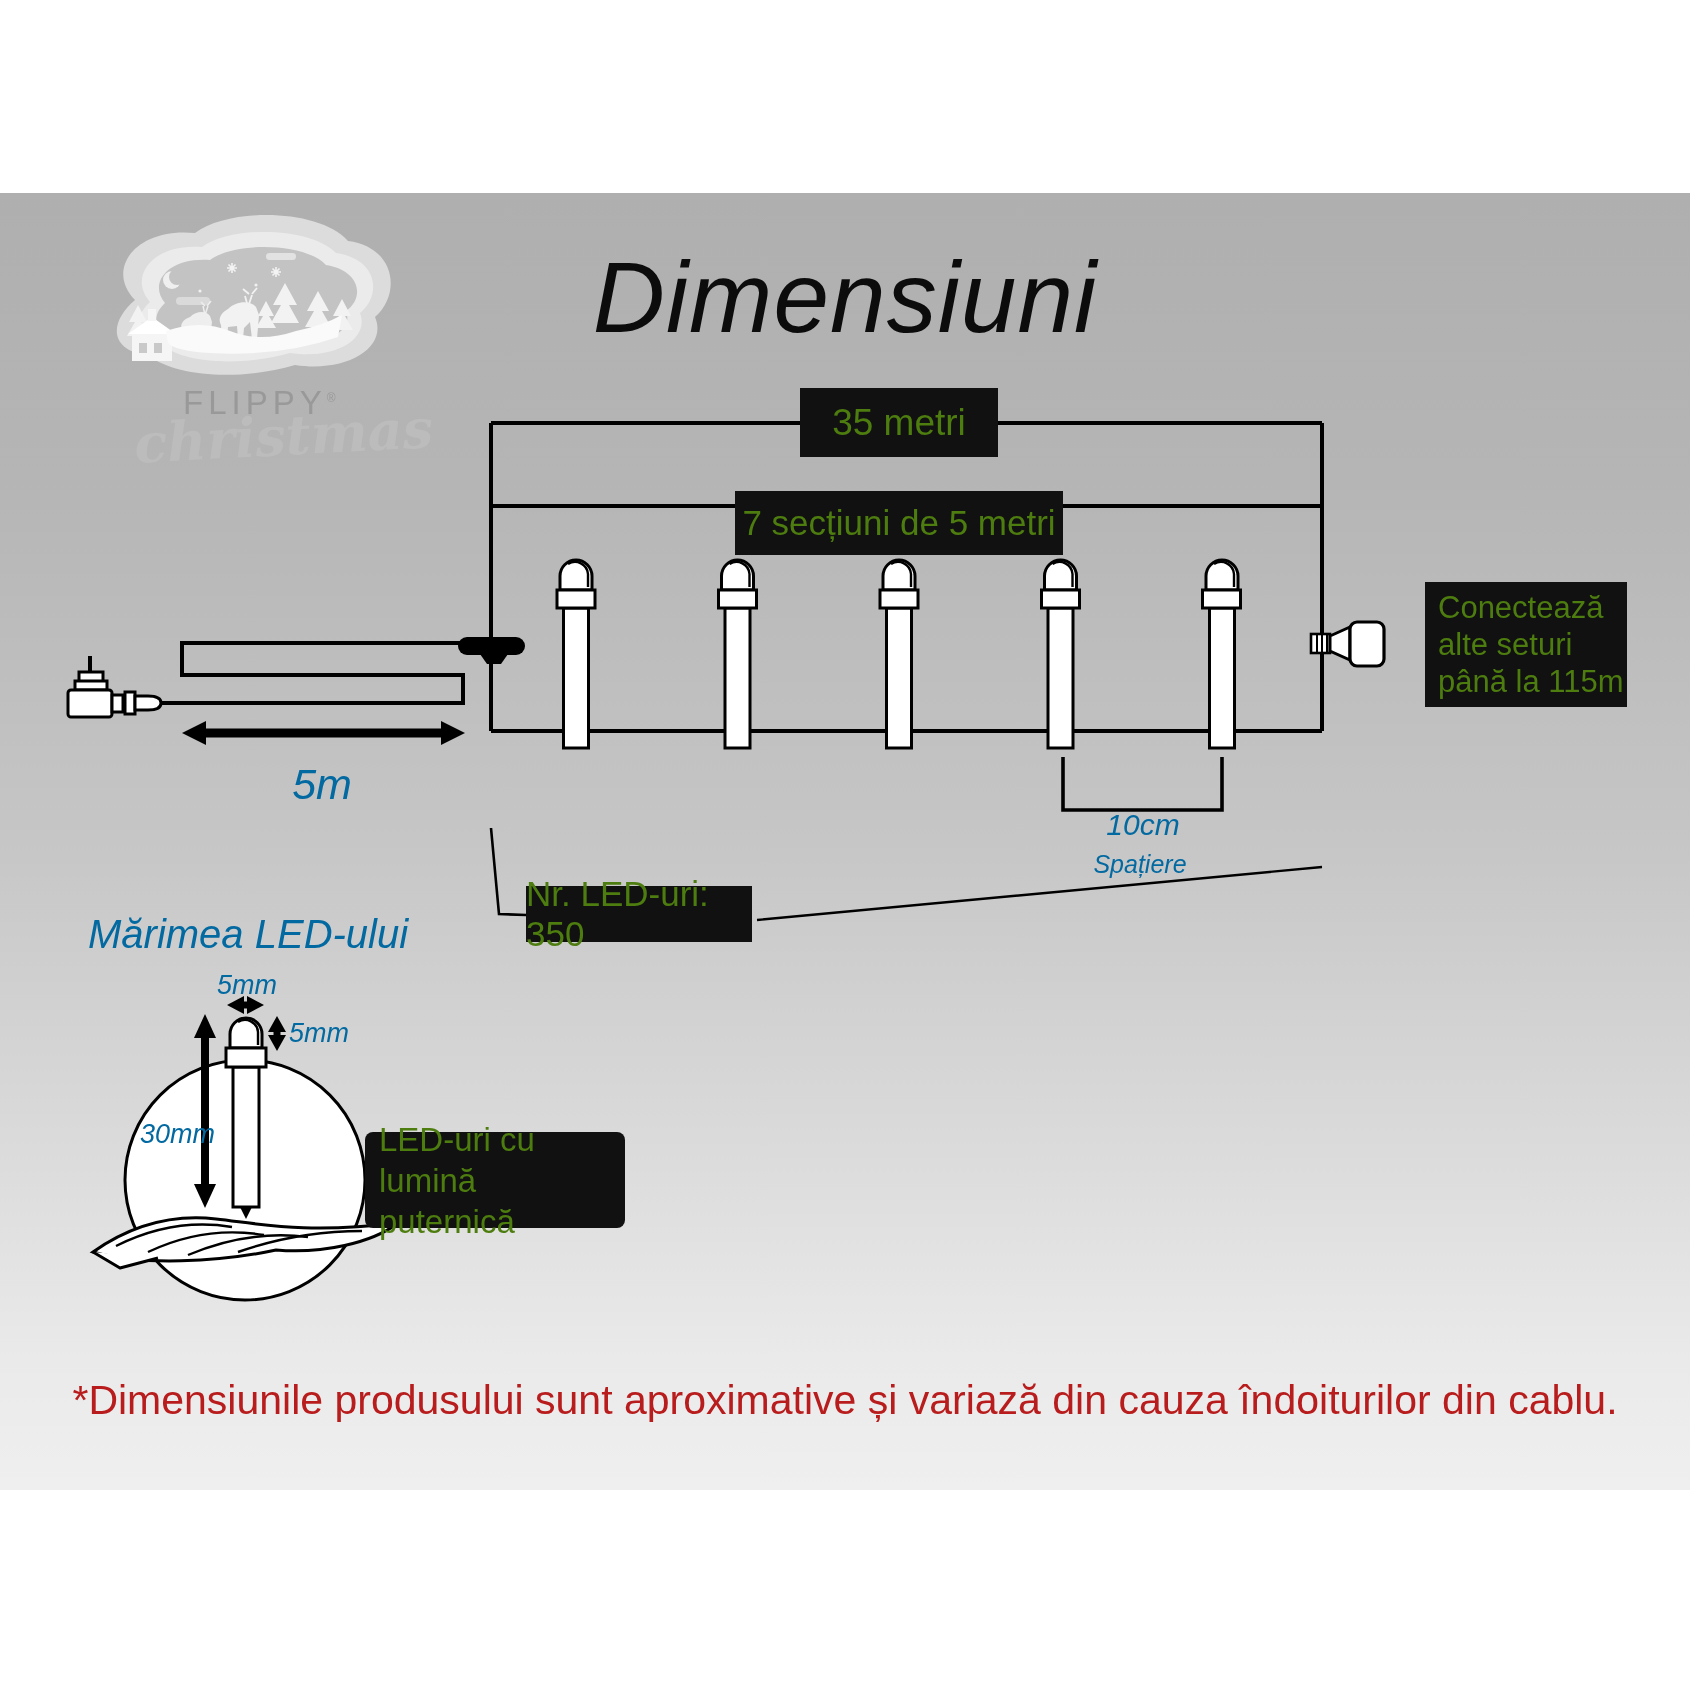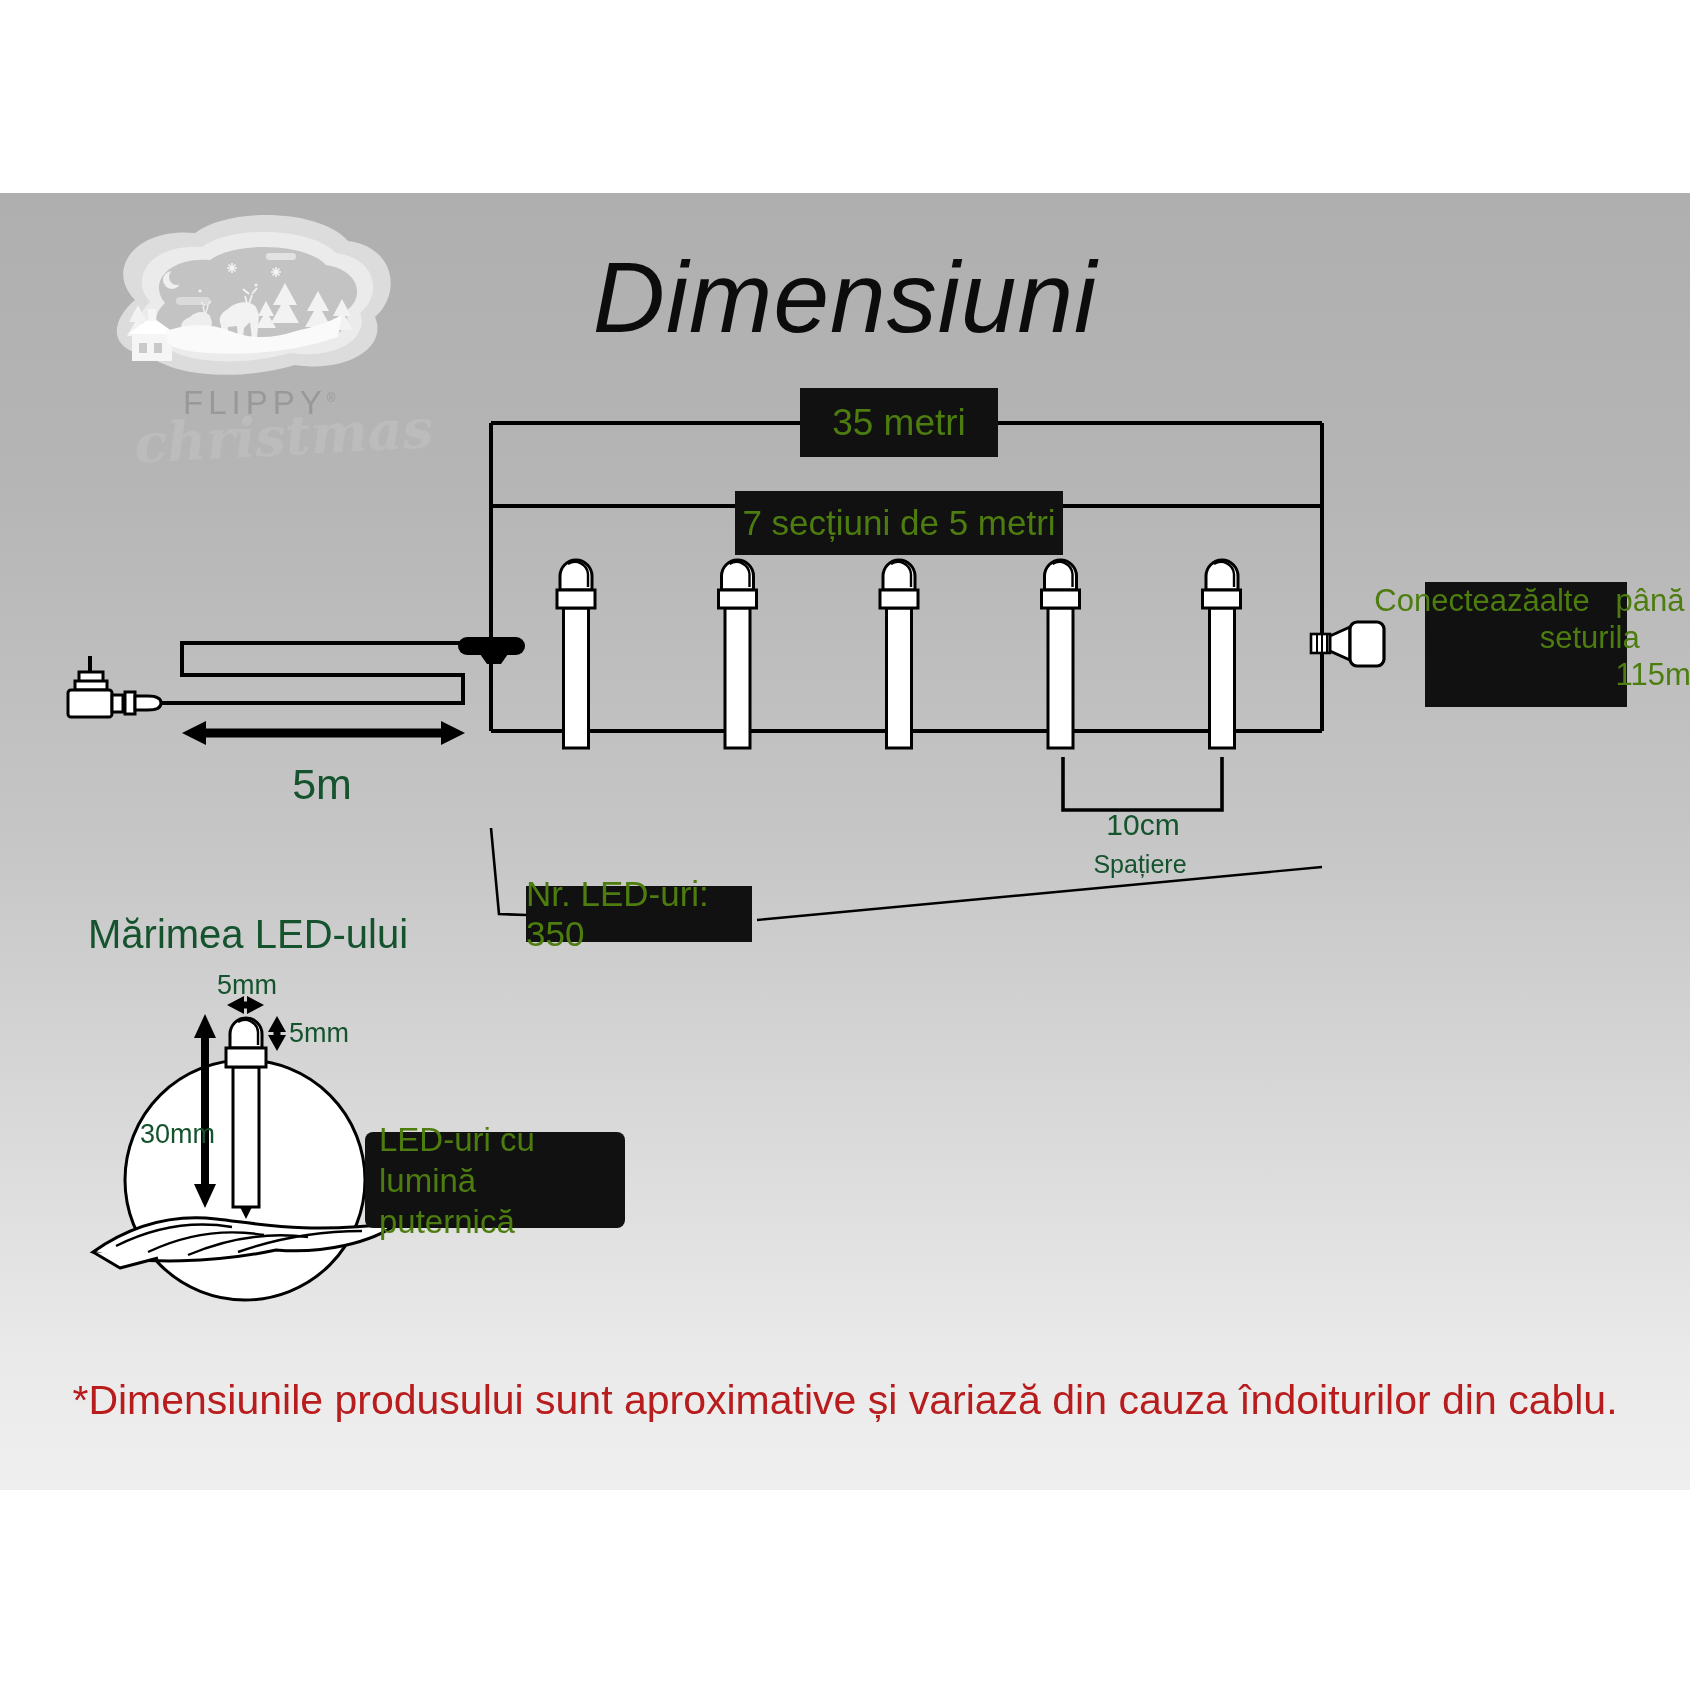--- a/index.html
+++ b/index.html
@@ -7,25 +7,25 @@
           font-family:"Liberation Sans", sans-serif;}
   .abs{position:absolute;}
   #gray-panel{left:0;top:193px;width:1690px;height:1297px;
     background:linear-gradient(180deg,#afafaf 0%,#b5b5b5 22%,#c6c6c6 50%,#dcdcdc 75%,#eaeaea 90%,#efefef 100%);}
   #diagram-svg{left:0;top:0;width:1690px;height:1690px;}
   .title{left:0;top:240px;width:1690px;text-align:center;font-size:100px;color:#0c0c0c;letter-spacing:1px;font-style:italic;}
   .blackbox{background:#111111;color:#4d7c0f;display:flex;align-items:center;justify-content:center;}
   #box-35m{left:800px;top:388px;width:198px;height:69px;font-size:37px;}
   #box-7sect{left:735px;top:483px;width:328px;height:64px;font-size:35px;margin-top:8px;}
   #box-connect{left:1425px;top:582px;width:202px;height:125px;font-size:31px;line-height:37px;
-    flex-direction:row;align-items:flex-start;justify-content:center;padding-left:13px;box-sizing:border-box;}
+    flex-direction:column;align-items:flex-start;justify-content:center;padding-left:13px;box-sizing:border-box;}
   #box-nrled{left:526px;top:886px;width:226px;height:56px;font-size:35px;}
   #box-ledlight{left:365px;top:1132px;width:260px;height:96px;font-size:33px;line-height:41px;
     flex-direction:column;align-items:flex-start;justify-content:center;padding-left:14px;box-sizing:border-box;border-radius:8px;}
-  .lbl{color:#14532d;}
+  .lbl{color:#0369a1;font-style:italic;}
   #lbl-5m{left:222px;top:760px;width:200px;text-align:center;font-size:43px;}
   #lbl-10cm{left:1063px;top:808px;width:160px;text-align:center;font-size:30px;}
   #lbl-spatiere{left:1020px;top:822px;width:240px;text-align:center;font-size:25px;margin-top:28px;}
   #lbl-marimea{left:88px;top:912px;font-size:40px;}
   #lbl-5mm-w{left:182px;top:970px;width:130px;text-align:center;font-size:27px;}
   #lbl-5mm-h{left:289px;top:1018px;font-size:27px;}
   #lbl-30mm{left:140px;top:1119px;font-size:27px;}
   #footnote{left:0;top:1377px;width:1690px;text-align:center;font-size:41px;color:#b91c1c;}
   #logo{left:80px;top:205px;width:330px;height:280px;}
   #logo-flippy{left:183px;top:384px;font-size:33px;letter-spacing:5px;color:#999999;}

